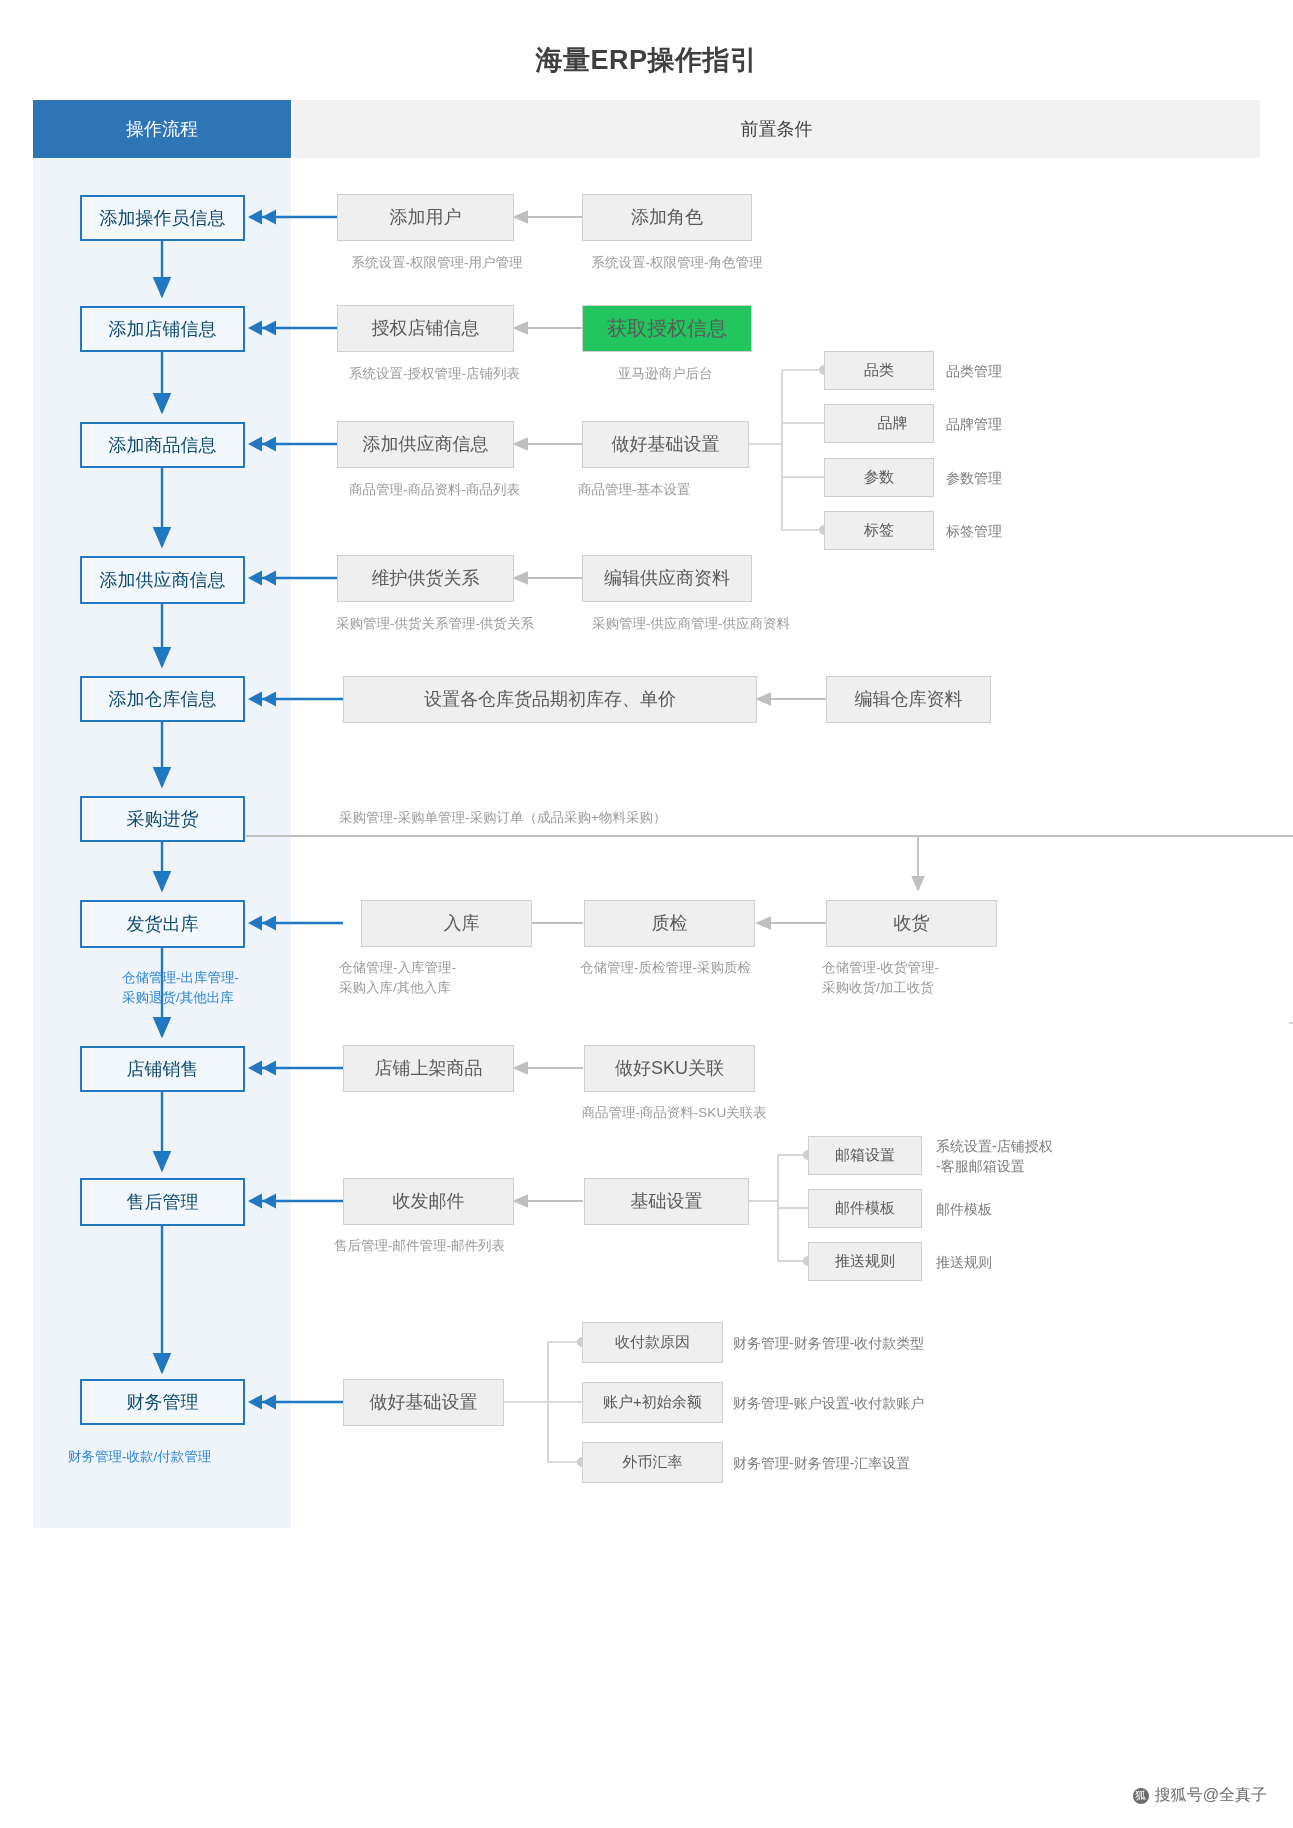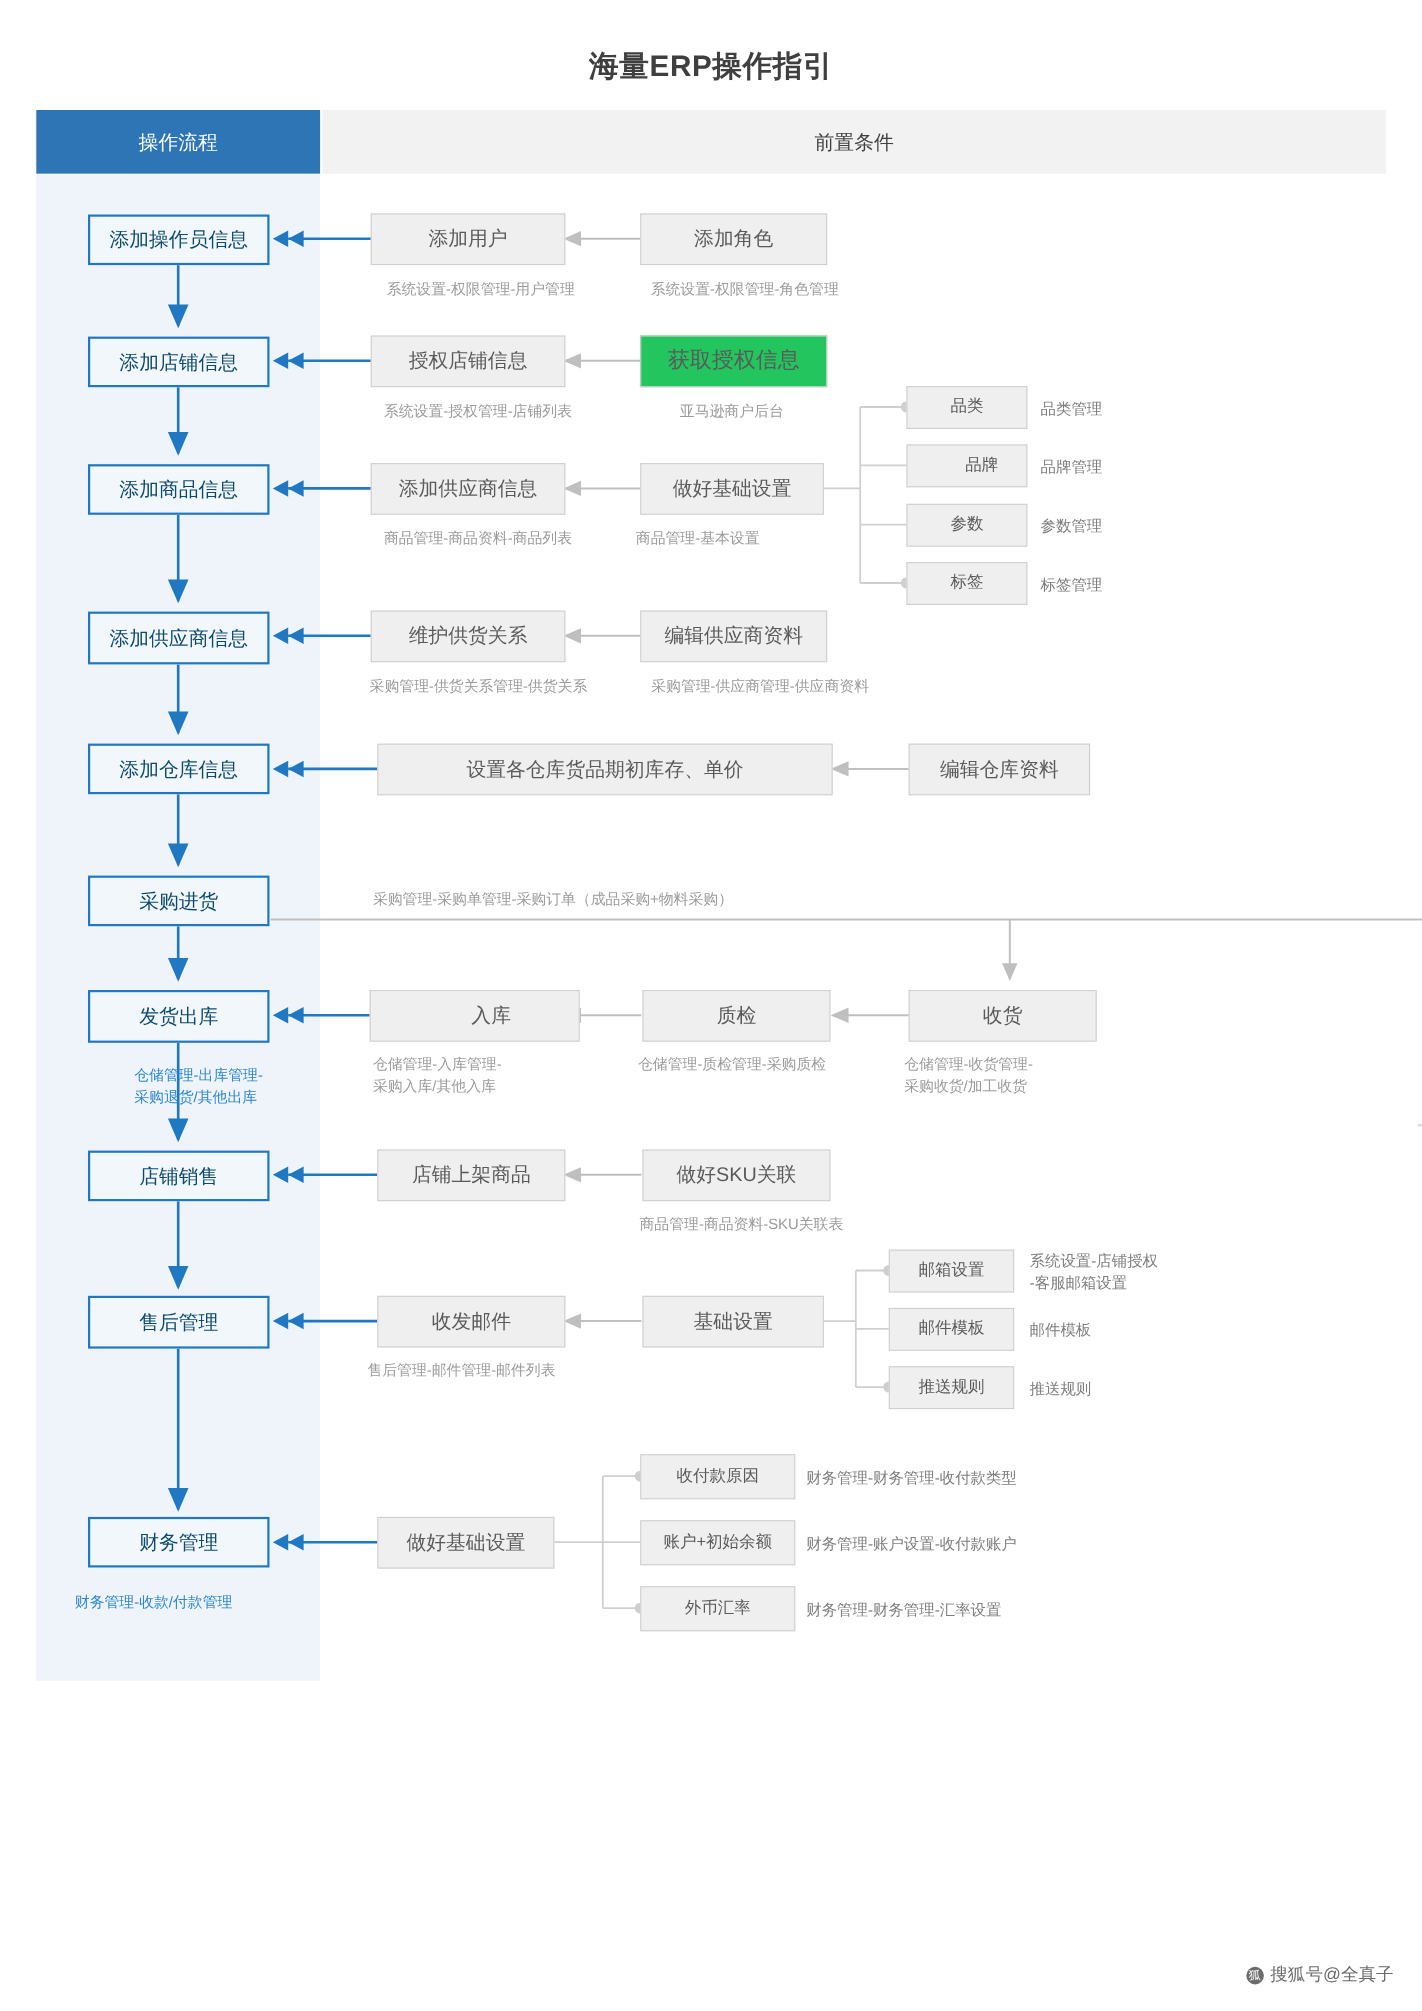--- a/index.html
+++ b/index.html
@@ -240,21 +240,21 @@
   <div class="abs cap" style="left:326px;top:614px;width:218px;text-align:center;">采购管理-供货关系管理-供货关系</div>
 
   <div class="abs box box-gray" style="left:582px;top:555px;width:170px;height:47px;">编辑供应商资料</div>
   <div class="abs cap" style="left:566px;top:614px;width:250px;text-align:center;">采购管理-供应商管理-供应商资料</div>
 
   <div class="abs box box-gray" style="left:343px;top:676px;width:414px;height:47px;">设置各仓库货品期初库存、单价</div>
   <div class="abs box box-gray" style="left:826px;top:676px;width:165px;height:47px;">编辑仓库资料</div>
 
   <div class="abs cap" style="left:339px;top:808px;">采购管理-采购单管理-采购订单（成品采购+物料采购）</div>
 
-  <div class="abs box box-gray" style="left:336px;top:900px;width:191px;height:47px;padding-left:30px;">入库</div>
+  <div class="abs box box-gray" style="left:361px;top:900px;width:171px;height:47px;padding-left:30px;">入库</div>
   <div class="abs cap" style="left:339px;top:958px;">仓储管理-入库管理-
 采购入库/其他入库</div>
 
   <div class="abs box box-gray" style="left:584px;top:900px;width:171px;height:47px;">质检</div>
   <div class="abs cap" style="left:580px;top:958px;">仓储管理-质检管理-采购质检</div>
 
   <div class="abs box box-gray" style="left:826px;top:900px;width:171px;height:47px;">收货</div>
   <div class="abs cap" style="left:822px;top:958px;">仓储管理-收货管理-
 采购收货/加工收货</div>
 

